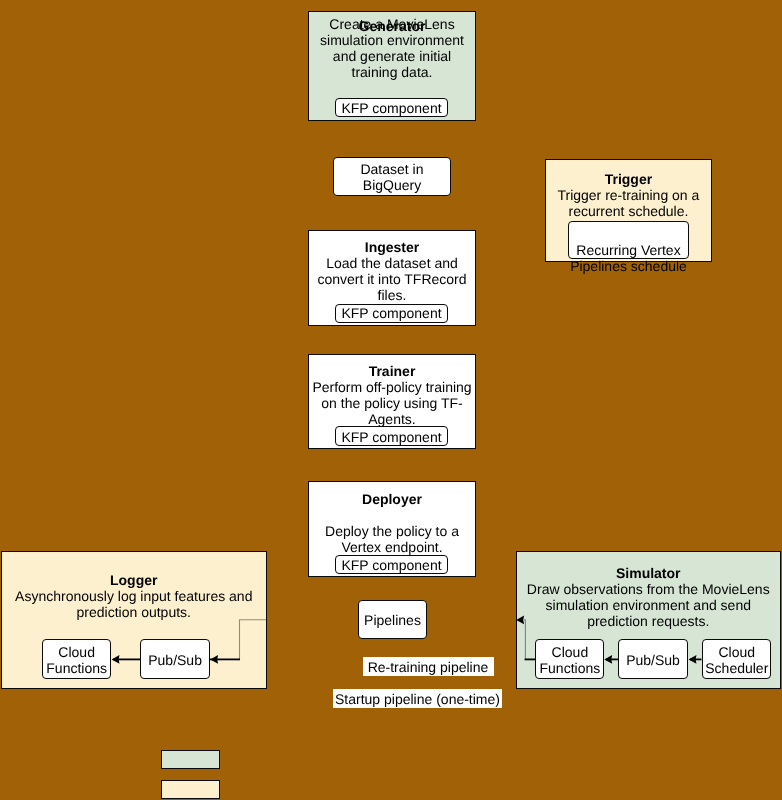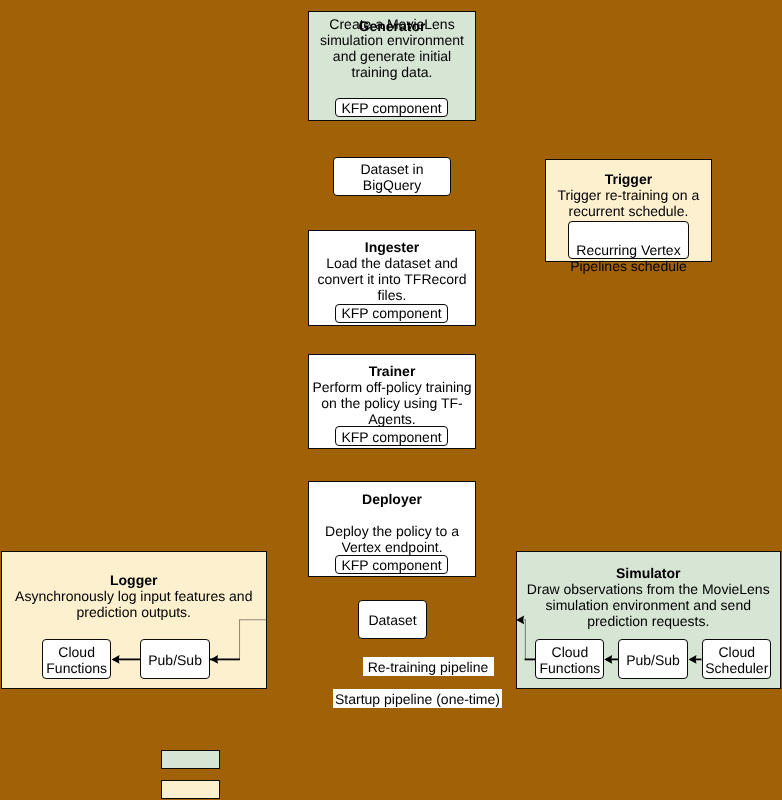--- a/index.html
+++ b/index.html
@@ -109,21 +109,21 @@
   <div class="txt b" style="left:308px;top:490.6px;width:168px;">Deployer</div>
   <div class="txt" style="left:308px;top:506.6px;width:168px;">
     <br>
     <span>Deploy the policy to a</span><br>
     <span>Vertex endpoint.</span>
   </div>
   <div class="rnode" style="left:335px;top:554.6px;width:113px;height:19.8px;"></div>
   <div class="txt" style="left:335px;top:556.8px;width:113px;">KFP component</div>
 
   <div class="rnode" style="left:358px;top:600px;width:69px;height:39px;"></div>
-  <div class="txt" style="left:358px;top:612px;width:69px;">Dataset</div>
+  <div class="txt" style="left:358px;top:612px;width:69px;">Pipelines</div>
 
   <div class="elabel" style="left:362.5px;top:657.3px;width:131px;height:18.5px;">Re-training pipeline</div>
   <div class="elabel" style="left:333px;top:688.9px;width:169px;height:19.4px;">Startup pipeline (one-time)</div>
 
   <div class="cluster" style="left:1px;top:551px;width:265.5px;height:137.7px;background:#fdf0ce;"></div>
   <div class="txt b" style="left:1px;top:571.5px;width:265.5px;">Logger</div>
   <div class="txt" style="left:1px;top:587.5px;width:265.5px;">
     <span>Asynchronously log input features and</span><br>
     <span>prediction outputs.</span>
   </div>

